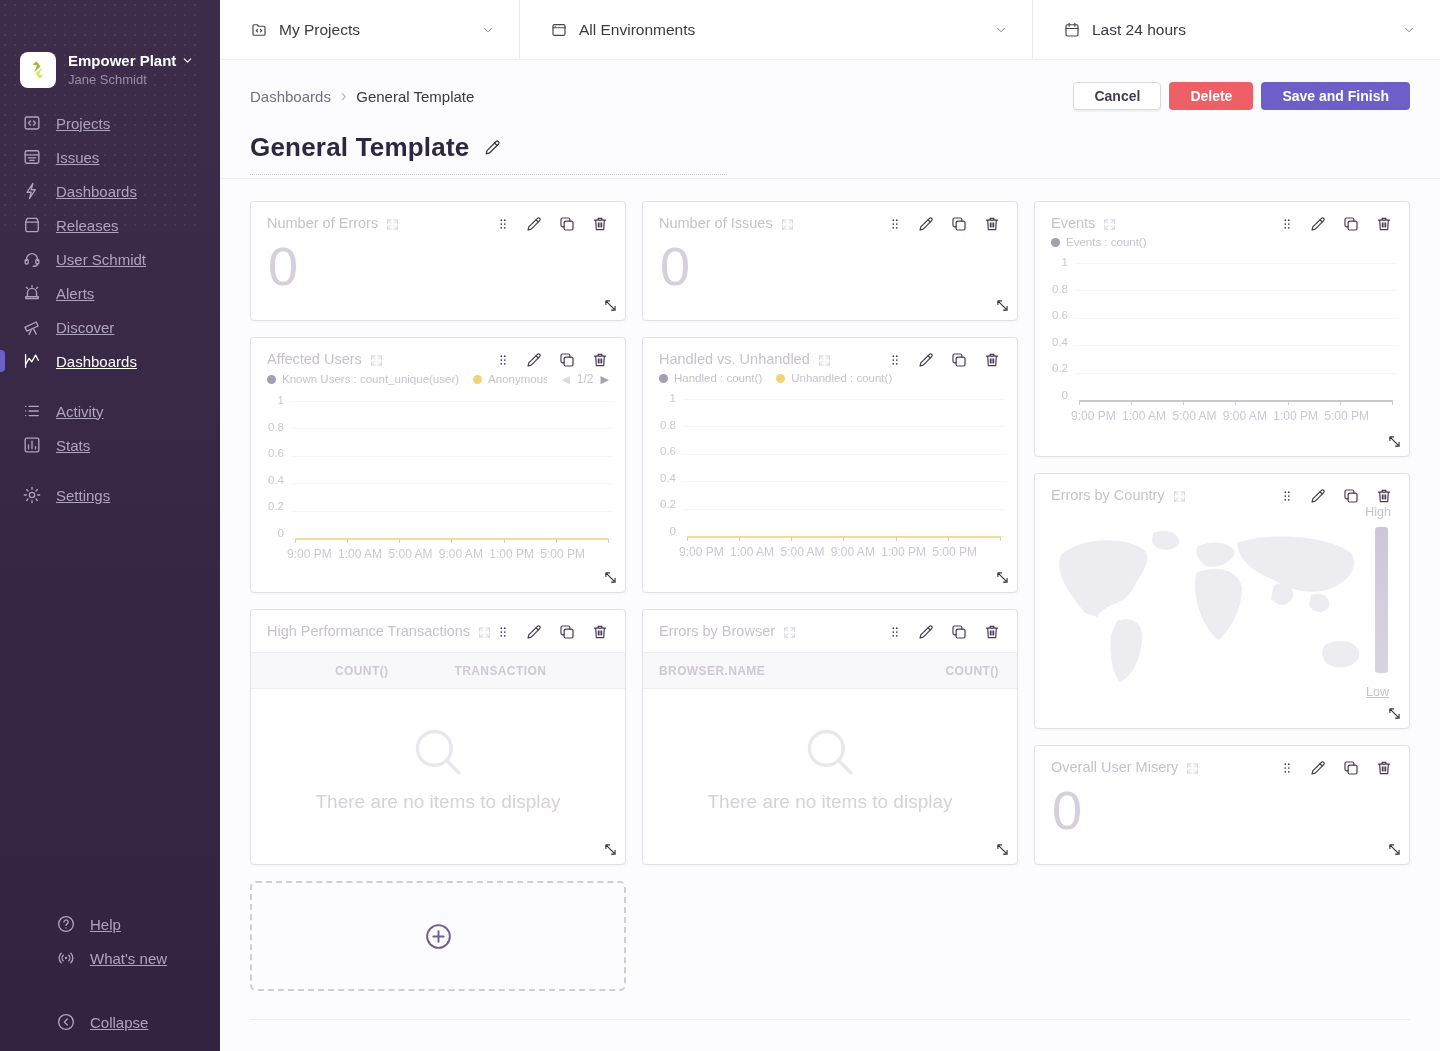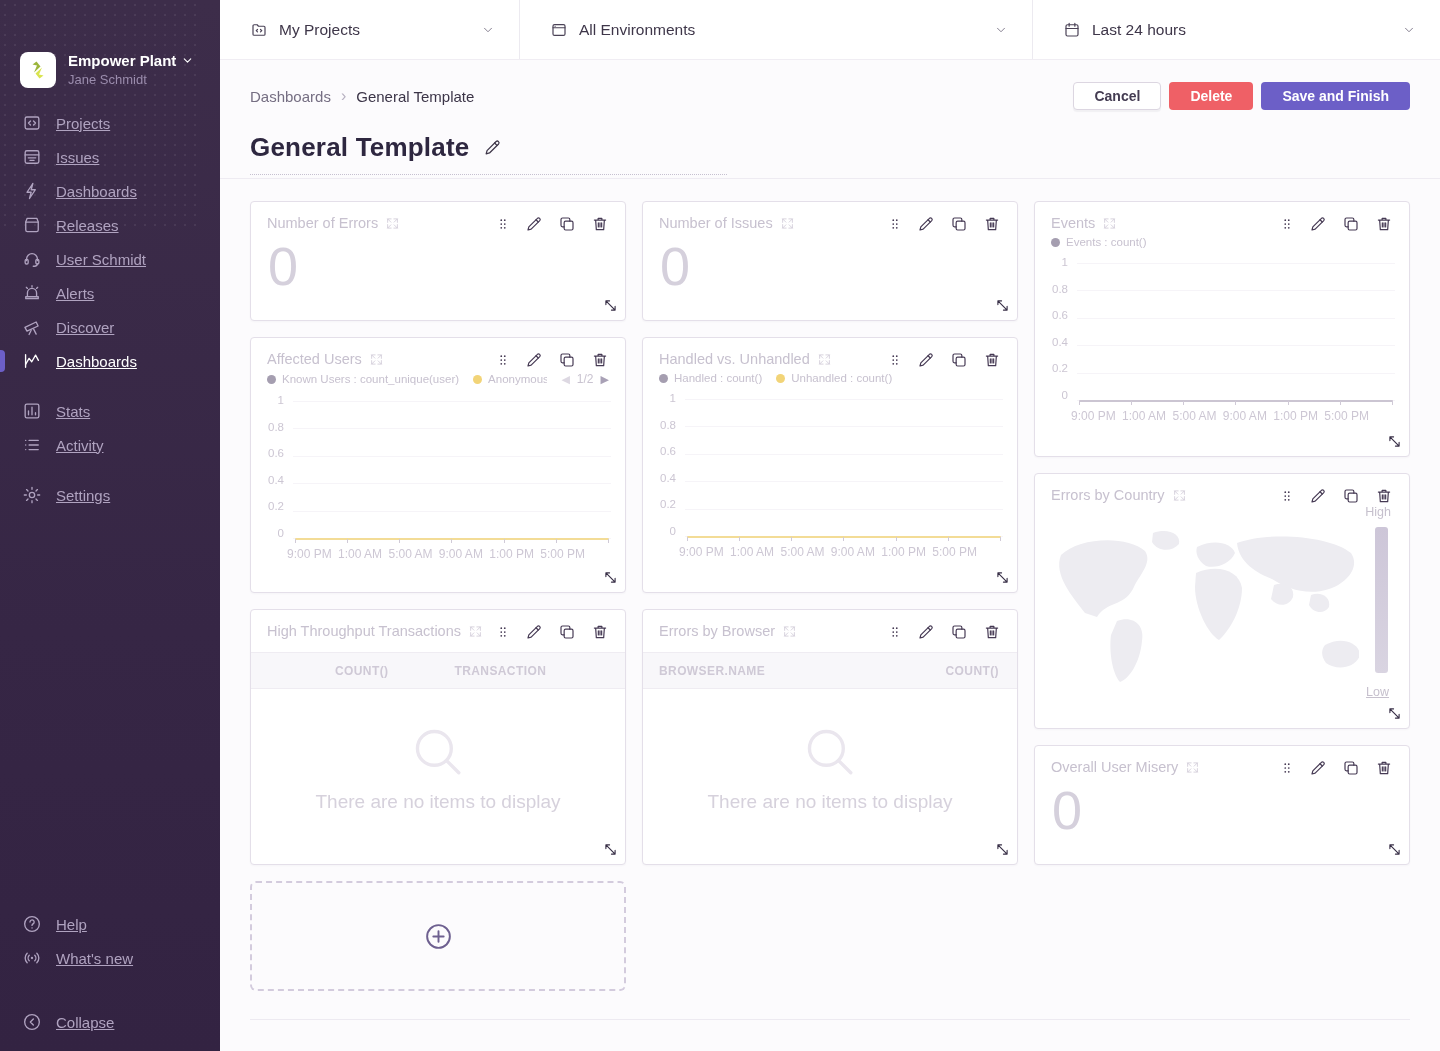--- a/index.html
+++ b/index.html
@@ -17,21 +17,21 @@
   .logo { width:36px; height:36px; background:#fff; border-radius:8px; display:flex; align-items:center; justify-content:center; flex-shrink:0; }
   .org-name { font-size:15px; font-weight:700; color:#fff; display:flex; align-items:center; gap:5px; white-space:nowrap; }
   .org-name svg { width:13px; height:13px; stroke-width:2; }
   .org-user { font-size:13px; color:#9b8dad; margin-top:3px; }
   .nav { margin-top:4px; }
   .nav-item { height:34px; display:flex; align-items:center; gap:14px; padding-left:22px; font-size:15px; color:#b0a3c0; cursor:pointer; position:relative;text-decoration:underline; }
   .nav-item svg { width:20px; height:20px; flex-shrink:0; }
   .nav-item.active { color:#fff; }
   .nav-item.active::before { content:""; position:absolute; left:0; top:6px; width:5px; height:22px; border-radius:0 4px 4px 0; background:#6c5fc7; }
   .nav-gap { height:16px; }
-  .nav-footer { position:absolute; left:0; bottom:12px; width:100%; }
+  .nav-footer { position:absolute; left:12px; bottom:12px; width:100%;padding-left:22px; }
   .nav-footer .collapse { margin-top:30px; }
 
   
   .topbar { position:absolute; left:220px; top:0; width:1220px; height:60px; background:#fff; display:flex; border-bottom:1px solid #f0edf3; z-index:4; }
   .filter { display:flex; align-items:center; padding:0 24px 0 30px; color:#3e3649; }
   .filter .f-icon { width:18px; height:18px; color:#4a4256; margin-right:11px; }
   .filter .f-label { font-size:15.5px; }
   .filter .f-chev { width:14px; height:14px; color:#7d7689; margin-left:auto; }
   .f1 { width:300px; border-right:1px solid #eceaf0; }
   .f2 { width:513px; border-right:1px solid #eceaf0;text-align:center; }
@@ -53,21 +53,21 @@
   .title-wrap { display:inline-flex; align-items:center; gap:14px; margin-top:16px; border-bottom:1px dotted #c6c0d0; padding:0 225px 11px 0; }
   .page-title { font-size:26px; font-weight:700; color:#2e2740; letter-spacing:.2px; }
   .title-wrap .pencil { width:19px; height:19px; color:#3e3649; cursor:pointer; }
 
   
   .grid { display:flex; gap:16px; padding:0 30px; margin-top:22px; align-items:flex-start; }
   .col { display:flex; flex-direction:column; gap:16px; width:376px; }
   .widget { position:relative; background:#fff; border:1px solid #e4dfe9; border-radius:4px; box-shadow:0 1px 2px rgba(40,30,60,.03); overflow:hidden; }
   .h-num { height:120px; } .h-chart { height:256px; }
   .w-head { display:flex; justify-content:space-between; align-items:flex-start; padding:13px 16px 0 16px; }
-  .w-title { font-size:14.5px; color:#c7c1cf; display:flex; align-items:center; gap:8px; white-space:nowrap; overflow:hidden; min-width:0; }
+  .w-title { font-size:14.5px; color:#c7c1cf; display:flex; align-items:flex-end; gap:8px; white-space:nowrap; overflow:hidden; min-width:0; }
   .w-title .exp { width:13px; height:13px; color:#d2ccd9; flex-shrink:0; cursor:pointer; }
   .w-toolbar { display:flex; gap:15px; align-items:center; color:#463a54; flex-shrink:0; padding-left:6px; }
   .w-toolbar svg { width:18px; height:18px; cursor:pointer; }
   .w-toolbar .drag { width:14px; }
   .big-number { font-size:54px; line-height:1; color:#d5d0dc; margin:6px 0 0 17px; letter-spacing:1px; }
   .w-resize { position:absolute; right:6px; bottom:6px; width:17px; height:17px; color:#372e46; cursor:nwse-resize; }
 
   .legend { margin-top:3px; padding:0 16px; display:flex; align-items:center; gap:14px; font-size:11.5px; color:#c7c1cf; white-space:nowrap; }
   .legend-item { display:flex; align-items:center; gap:6px; min-width:0; overflow:hidden; flex-shrink:0; }
   .legend-item.shrink { flex-shrink:1; }
@@ -287,29 +287,29 @@
       </div>
     <div class="nav-item active">
         <svg class="ic">
           <use href="#i-dashboards"></use>
         </svg>
         <span>Dashboards</span>
       </div>
     <div class="nav-gap"></div>
     <div class="nav-item">
         <svg class="ic">
+          <use href="#i-activity"></use>
+        </svg>
+        <span>Activity</span>
+      </div>
+    <div class="nav-item">
+        <svg class="ic">
           <use href="#i-stats"></use>
         </svg>
         <span>Stats</span>
-      </div>
-    <div class="nav-item">
-        <svg class="ic">
-          <use href="#i-activity"></use>
-        </svg>
-        <span>Activity</span>
       </div>
     <div class="nav-gap"></div>
     <div class="nav-item">
         <svg class="ic">
           <use href="#i-settings"></use>
         </svg>
         <span>Settings</span>
       </div>
   </div>
   <div class="nav-footer">
@@ -488,21 +488,21 @@
           </div>
         </div>
         <svg class="ic w-resize">
             <use href="#i-resize"></use>
           </svg>
       </section>
 
       <section class="widget h-chart">
         <div class="w-head">
           <div class="w-title">
-              <span>High Throughput Transactions</span>
+              <span>High Performance Transactions</span>
               <svg class="ic exp">
                 <use href="#i-expand"></use>
               </svg>
             </div>
           <div class="w-toolbar">
             <svg class="ic drag">
                 <use href="#i-dots"></use>
               </svg>
             <svg class="ic">
                 <use href="#i-pencil"></use>

